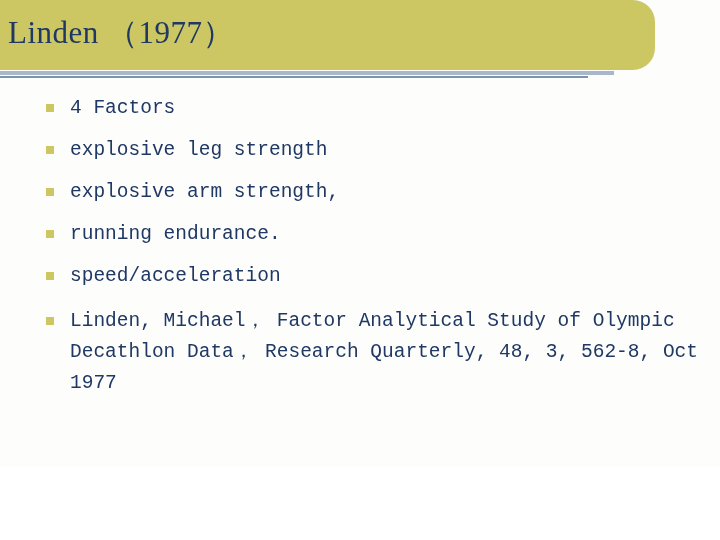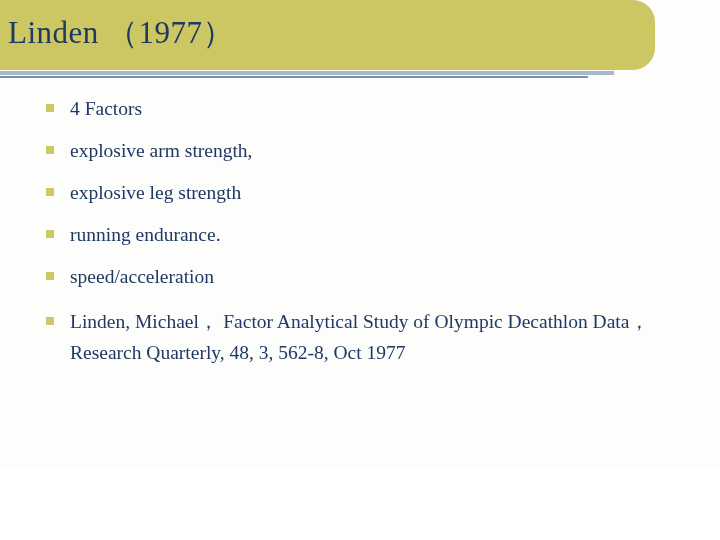--- a/index.html
+++ b/index.html
@@ -71,21 +71,21 @@
     padding: 0;
     list-style: none;
   }
   .bullet-row {
     position: relative;
     padding-left: 26px;
     margin-bottom: 17px;
     color: #1f3864;
     font-size: 19.5px;
     line-height: 25px;
-    font-family: Liberation Serif, serif;
+    font-family: Liberation Mono, monospace;
   }
   .bullet-row:last-child {
     margin-bottom: 16px;
   }
   .bullet-marker {
     position: absolute;
     left: 2px;
     top: 8px;
     width: 8px;
     height: 8px;
@@ -144,26 +144,26 @@
 
   <ul class="body-list">
 
     <li class="bullet-row">
       <span class="bullet-marker"></span>
       <span class="bullet-text">4 Factors</span>
     </li>
 
     <li class="bullet-row">
       <span class="bullet-marker"></span>
+      <span class="bullet-text">explosive leg strength</span>
+    </li>
+
+    <li class="bullet-row">
+      <span class="bullet-marker"></span>
       <span class="bullet-text">explosive arm strength,</span>
-    </li>
-
-    <li class="bullet-row">
-      <span class="bullet-marker"></span>
-      <span class="bullet-text">explosive leg strength</span>
     </li>
 
     <li class="bullet-row">
       <span class="bullet-marker"></span>
       <span class="bullet-text">running endurance.</span>
     </li>
 
     <li class="bullet-row">
       <span class="bullet-marker"></span>
       <span class="bullet-text">speed/acceleration</span>

